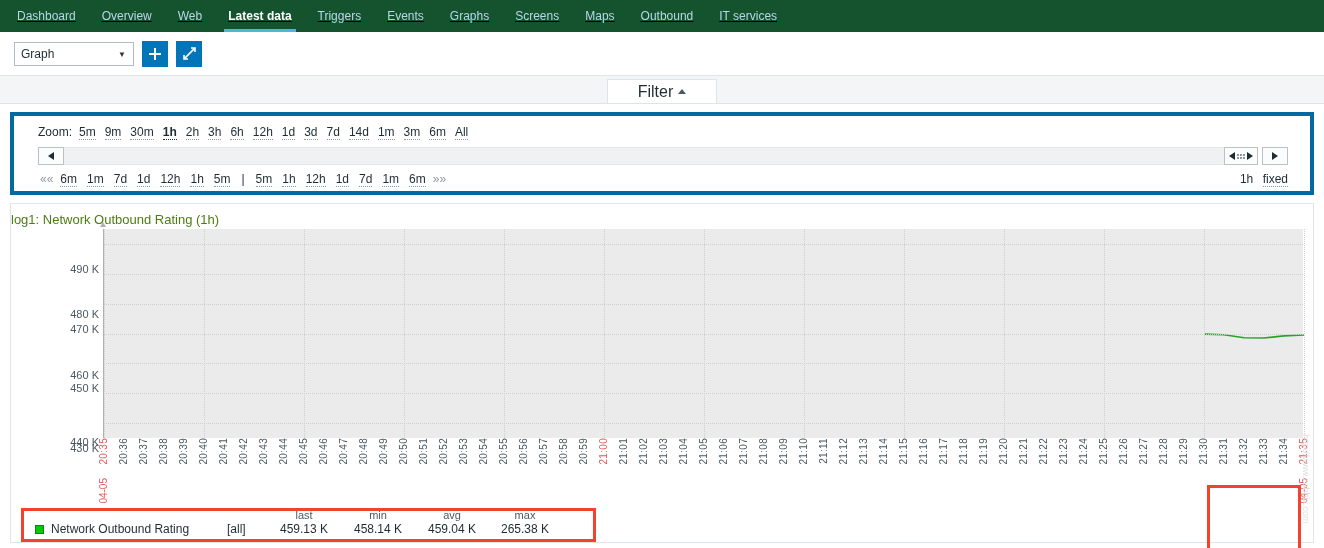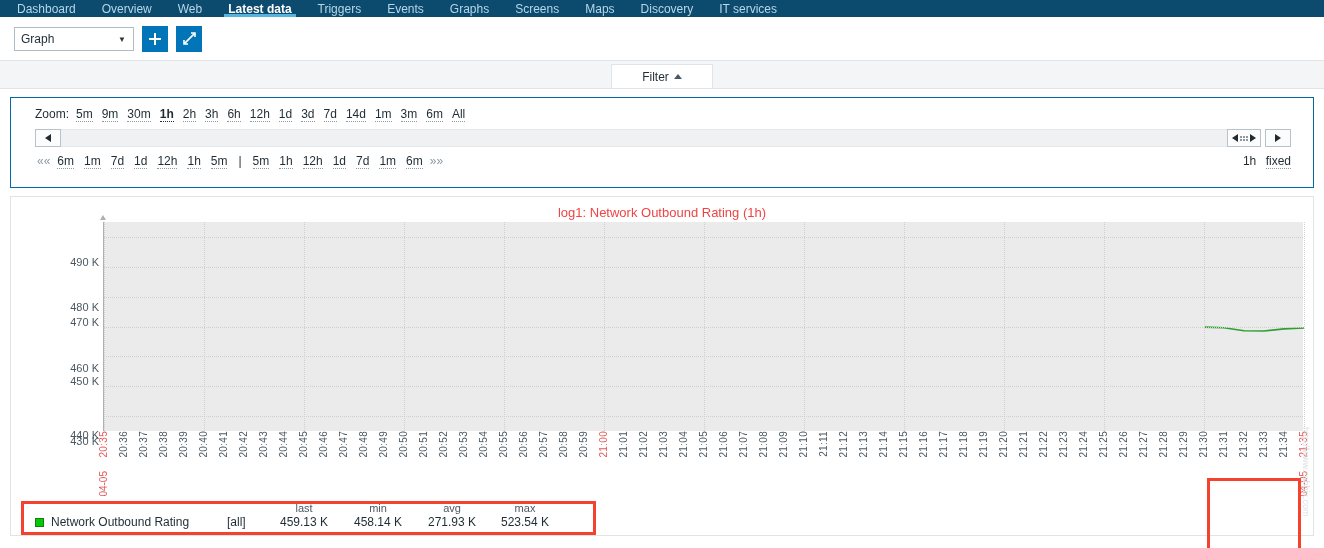--- a/index.html
+++ b/index.html
@@ -6,25 +6,26 @@
   html, body {
     margin: 0; padding: 0;
     width: 1324px; height: 548px;
     background: #ffffff;
     font-family: "Liberation Sans", sans-serif;
     overflow: hidden;
   }
 
   
   .navbar {
-    height: 17px;
-    background: #0c4a6e;
+    height: 32px;
+    background: #14532d;
     display: flex;
     align-items: stretch;
     padding-left: 4px;
+    text-decoration: underline;
   }
   .nav-item {
     display: flex; align-items: center;
     padding: 0 13px;
     font-size: 12px;
     color: #b5d7e8;
     position: relative;
     cursor: pointer;
     white-space: nowrap;
   }
@@ -79,36 +80,36 @@
     border-bottom: 1px solid #dfe4e8;
     display: flex; justify-content: center; align-items: flex-end;
   }
   .filter-tab {
     background: #ffffff;
     border: 1px solid #dfe4e8;
     border-bottom: none;
     height: 24px;
     padding: 0 30px;
     display: flex; align-items: center; gap: 5px;
-    font-size: 12px; color: #1f2c33;
+    font-size: 16px; color: #1f2c33;
     cursor: pointer;
   }
   .filter-tab .tri {
     width: 0; height: 0;
     border-left: 4px solid transparent;
     border-right: 4px solid transparent;
     border-bottom: 5px solid #4c5861;
   }
 
   
   .panel {
     margin: 8px 10px 0 10px;
-    border: 1px solid #0369a1;
+    border: 4px solid #0369a1;
     background: #ffffff;
-    padding: 7px 22px 18px 24px;
+    padding: 7px 22px 4px 24px;
   }
   .zoom-row {
     display: flex; align-items: center;
     font-size: 12px; color: #1f2c33;
     height: 18px;
   }
   .zoom-label { margin-right: 7px; }
   .zoom-row a, .nav-links a, .daterange a, .fixed-row a {
     color: #1f2c33;
     text-decoration: none;
@@ -184,23 +185,22 @@
 
   
   .chart-panel {
     margin: 8px 10px 0 10px;
     border: 1px solid #dfe4e8;
     background: #ffffff;
     height: 340px;
     position: relative;
   }
   .chart-title {
-    text-align: center;
     font-size: 13px;
-    color: #ef4444;
+    color: #4d7c0f;
     padding-top: 8px;
   }
   .plot-wrap {
     position: absolute;
     left: 0; top: 0; right: 0; bottom: 0;
   }
   .plot {
     position: absolute;
     left: 92px; top: 25px;
     width: 1200px; height: 209px;
@@ -359,21 +359,21 @@
   <div class="nav-item">
       <span>Graphs</span>
     </div>
   <div class="nav-item">
       <span>Screens</span>
     </div>
   <div class="nav-item">
       <span>Maps</span>
     </div>
   <div class="nav-item">
-      <span>Discovery</span>
+      <span>Outbound</span>
     </div>
   <div class="nav-item">
       <span>IT services</span>
     </div>
 </div>
 
 <div class="page-header">
   <div class="header-controls">
     <div class="select-box">
       <span>Graph</span>
@@ -590,19 +590,19 @@
             <span style="left: 357px;">min</span>
             <span style="left: 431px;">avg</span>
             <span style="left: 504px;">max</span>
           </div>
         <div class="legend-row">
           <span class="legend-swatch"></span>
           <span class="legend-name">Network Outbound Rating</span>
           <span class="legend-all">[all]</span>
           <span class="legend-val" style="left:283px">459.13 K</span>
           <span class="legend-val" style="left:357px">458.14 K</span>
-          <span class="legend-val" style="left:431px">271.93 K</span>
-          <span class="legend-val" style="left:504px">523.54 K</span>
+          <span class="legend-val" style="left:431px">459.04 K</span>
+          <span class="legend-val" style="left:504px">265.38 K</span>
         </div>
       </div>
     </div>
   </div>
 </div>
 
 </body></html>

